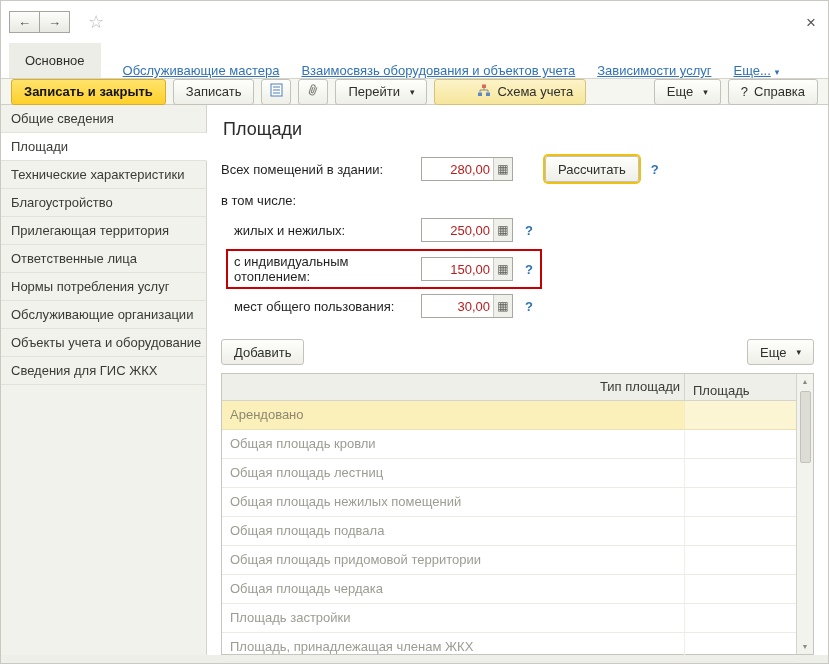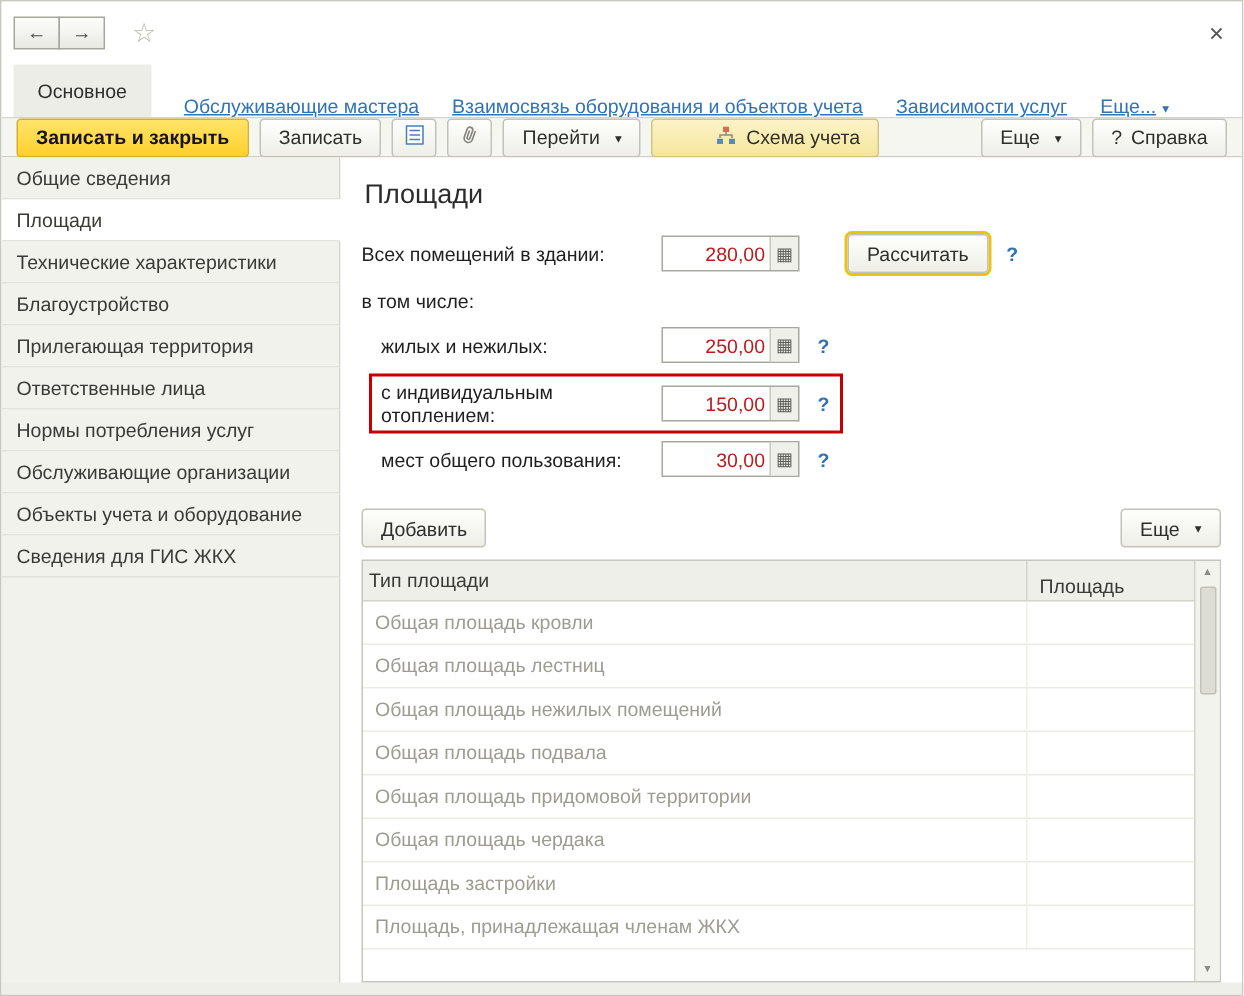--- a/index.html
+++ b/index.html
@@ -24,21 +24,21 @@
   
   .toolbar { height:26px; background:#F6F6F1; border-bottom:1px solid #CFCFC7; display:flex; align-items:center; padding:0 10px; gap:7px; flex:none; }
   .btn { height:26px; padding:0 12px; background:linear-gradient(#FEFEFC,#EFEFE8); border:1px solid #C2C2BA; border-radius:3px; font-size:13px; color:#2e2e2a; font-family:inherit; display:inline-flex; align-items:center; gap:6px; cursor:pointer; white-space:nowrap; }
   .btn-primary { background:linear-gradient(#FFE36A,#FFD02B); border-color:#D8AE2B; font-weight:bold; color:#141414; }
   .btn-icon { width:30px; padding:0; justify-content:center; }
   .btn-scheme { background:linear-gradient(#FCF3C8,#F6E69C); border-color:#D6C27A;padding-left:42px; }
   .spacer { flex:1; }
 
   
   .bodyarea { flex:1; display:flex; background:#EFEFE9; padding-bottom:8px; min-height:0; }
-  .sidebar { width:226px; display:flex; flex-direction:column; background:#F2F2EC; flex:none; }
+  .sidebar { width:206px; display:flex; flex-direction:column; background:#F2F2EC; flex:none; }
   .sitem { height:28px; line-height:27px; padding-left:10px; font-size:13px; color:#3A3A36; border-bottom:1px solid #E2E2DA; border-right:1px solid #D4D4CC; cursor:pointer; background:#F2F2EC; white-space:nowrap; overflow:hidden; }
   .sitem.selected { background:#fff; border-right-color:#fff; }
   .sfill { flex:1; border-right:1px solid #D4D4CC; }
 
   
   .main { flex:1; background:#fff; padding:10px 14px 0 14px; display:flex; flex-direction:column; min-width:0; }
   .heading { font-size:18px; color:#2b2b2b; font-weight:normal; margin:4px 0 16px 2px; }
   .frow { display:flex; align-items:center; margin-bottom:9px; }
   .flabel { font-size:13px; color:#1f1f1f; width:200px; flex:none; }
   .flabel.ind { margin-left:13px; width:187px; }
@@ -50,21 +50,21 @@
   .qlink { margin-left:12px; color:#2F72B4; font-size:13px; font-weight:bold; cursor:pointer; }
   .redbox { display:flex; align-items:center; border:2px solid #C40000; padding:3px 7px 3px 6px; margin-left:5px; }
   .redbox .flabel { width:187px; margin-left:0; }
   .frow.heat { margin-top:-2px; margin-bottom:5px; }
 
   
   .actions { display:flex; align-items:center; margin-top:12px; }
   .table { flex:1; min-height:0; margin-top:8px; border:1px solid #C6C6BE; display:flex; }
   .tleft { flex:1; display:flex; flex-direction:column; min-width:0; }
   .thead { display:flex; height:27px; background:#EFEFE9; border-bottom:1px solid #D4D4CC; font-size:13px; color:#3A3A36; flex:none; }
-  .th-type { flex:1; line-height:26px; padding:0 4px; cursor:pointer; }
+  .th-type { flex:1; line-height:26px; padding:0 4px; cursor:pointer;text-align:right; }
   .th-area { width:112px; line-height:26px; padding:4px 8px; border-left:1px solid #D4D4CC; cursor:pointer; flex:none; }
   .trow { display:flex; height:29px; border-bottom:1px solid #ECECE4; font-size:13px; color:#9C9C93; cursor:pointer; flex:none; }
   .td-type { flex:1; line-height:28px; padding:0 8px; white-space:nowrap; overflow:hidden; }
   .td-area { width:112px; line-height:28px; padding:0 8px; border-left:1px solid #F0F0E9; flex:none; }
   .trow.selected { background:#FBF0BA; color:#8C8971; border-bottom-color:#EAE2B4; }
   .trow.selected .td-area { background:#FCF5D3; border-left-color:#F2EBC4; }
   .scroll { width:17px; border-left:1px solid #D4D4CC; background:#F3F3ED; display:flex; flex-direction:column; align-items:center; flex:none; }
   .sarrow { height:15px; width:100%; border:none; background:none; color:#8A8A82; font-size:7px; cursor:pointer; padding:0; font-family:inherit; }
   .sthumb { width:11px; height:72px; background:#DDDDD5; border:1px solid #C2C2BA; border-radius:2px; margin-top:2px; cursor:grab; }
   .sfill2 { flex:1; }
@@ -203,20 +203,24 @@
             <span class="caret">▾</span>
           </button>
       </div>
 
       <div class="table">
         <div class="tleft">
           <div class="thead">
             <div class="th-type">Тип площади</div>
             <div class="th-area">Площадь</div>
           </div>
+          <div class="trow selected">
+            <div class="td-type">Арендовано</div>
+            <div class="td-area"></div>
+          </div>
           <div class="trow">
             <div class="td-type">Общая площадь кровли</div>
             <div class="td-area"></div>
           </div>
           <div class="trow">
             <div class="td-type">Общая площадь лестниц</div>
             <div class="td-area"></div>
           </div>
           <div class="trow">
             <div class="td-type">Общая площадь нежилых помещений</div>

